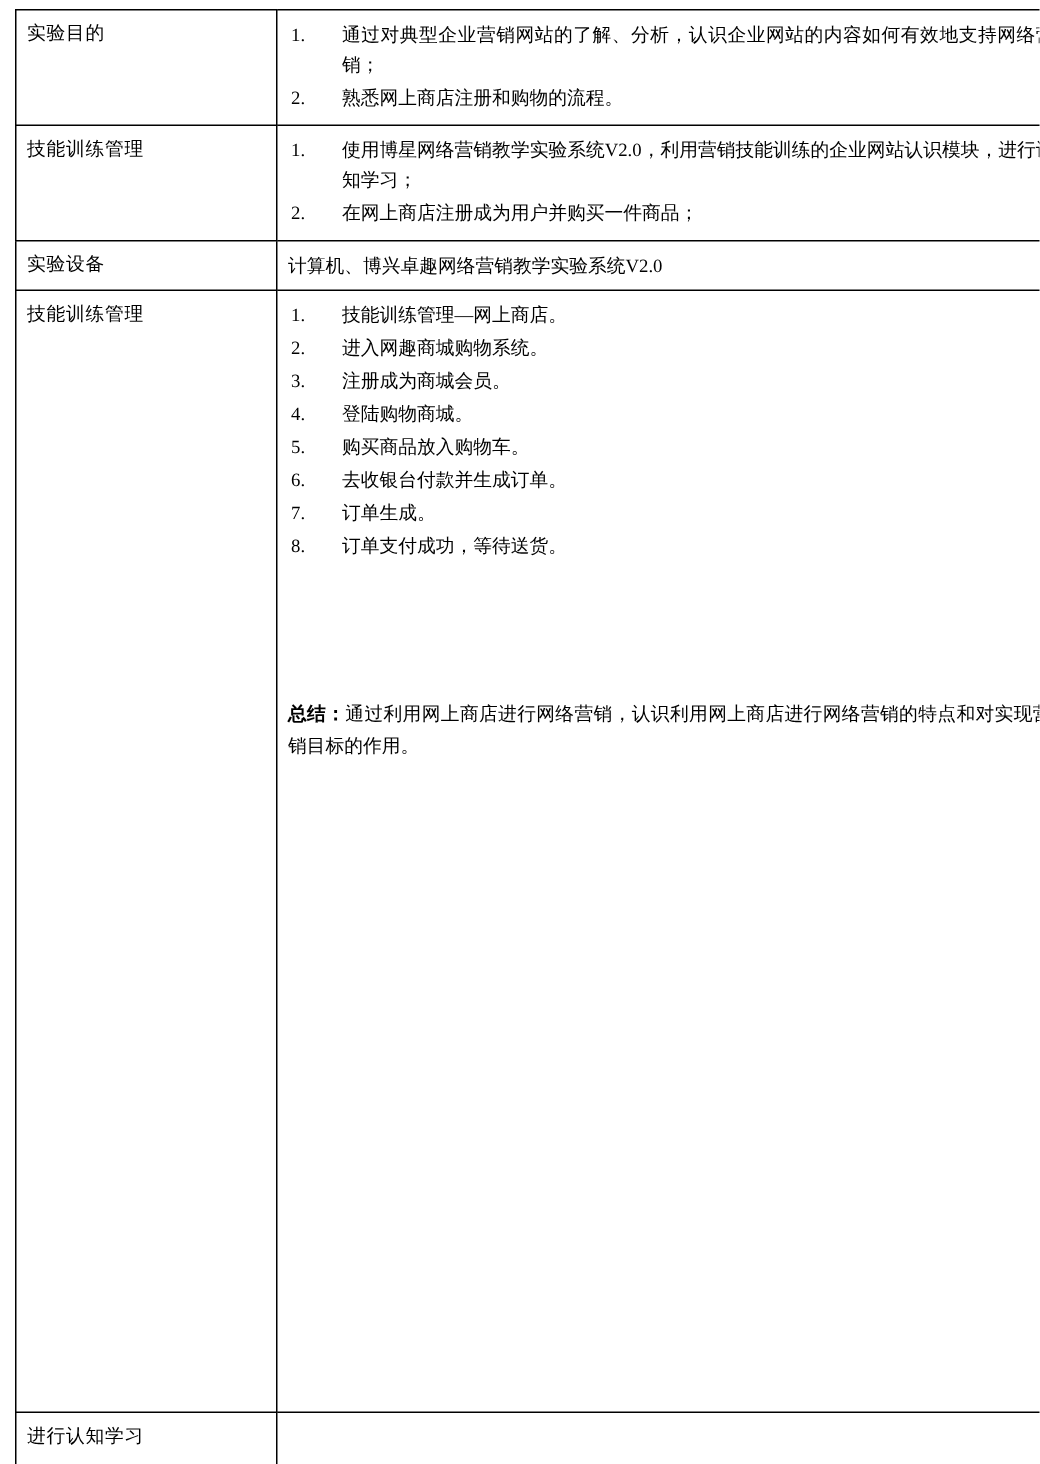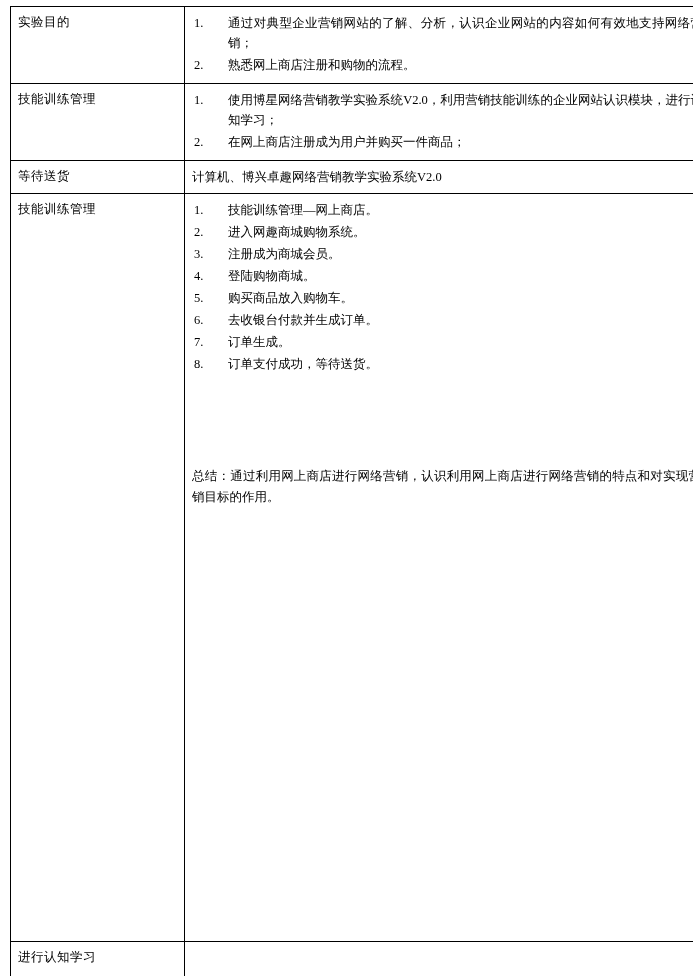--- a/index.html
+++ b/index.html
@@ -73,21 +73,21 @@
     line-height: 1.6;
   }
   .summary {
     margin-top: 92px;
     font-size: 12.5px;
     line-height: 1.65;
     text-align: justify;
     padding-right: 2px;
   }
   .summary-label {
-    font-weight: normal;
+    font-weight: bold;
   }
   .row-process .content-cell {
     height: 735px;
   }
   .row-process .label-cell {
     height: 735px;
   }
   .row-eval .label-cell,
   .row-eval .content-cell {
     height: 30px;
@@ -118,21 +118,21 @@
         <td class="content-cell">
           <ol class="num-list">
             <li>使用博星网络营销教学实验系统V2.0，利用营销技能训练的企业网站认识模块，进行认知学习；</li>
             <li>在网上商店注册成为用户并购买一件商品；</li>
           </ol>
         </td>
       </tr>
 
       <tr>
         <td class="label-cell">
-          <span class="label-text">等待送货</span>
+          <span class="label-text">实验设备</span>
         </td>
         <td class="content-cell">
           <div class="plain-line">计算机、博兴卓趣网络营销教学实验系统V2.0</div>
         </td>
       </tr>
 
       <tr class="row-process">
         <td class="label-cell">
           <span class="label-text">技能训练管理</span>
         </td>

